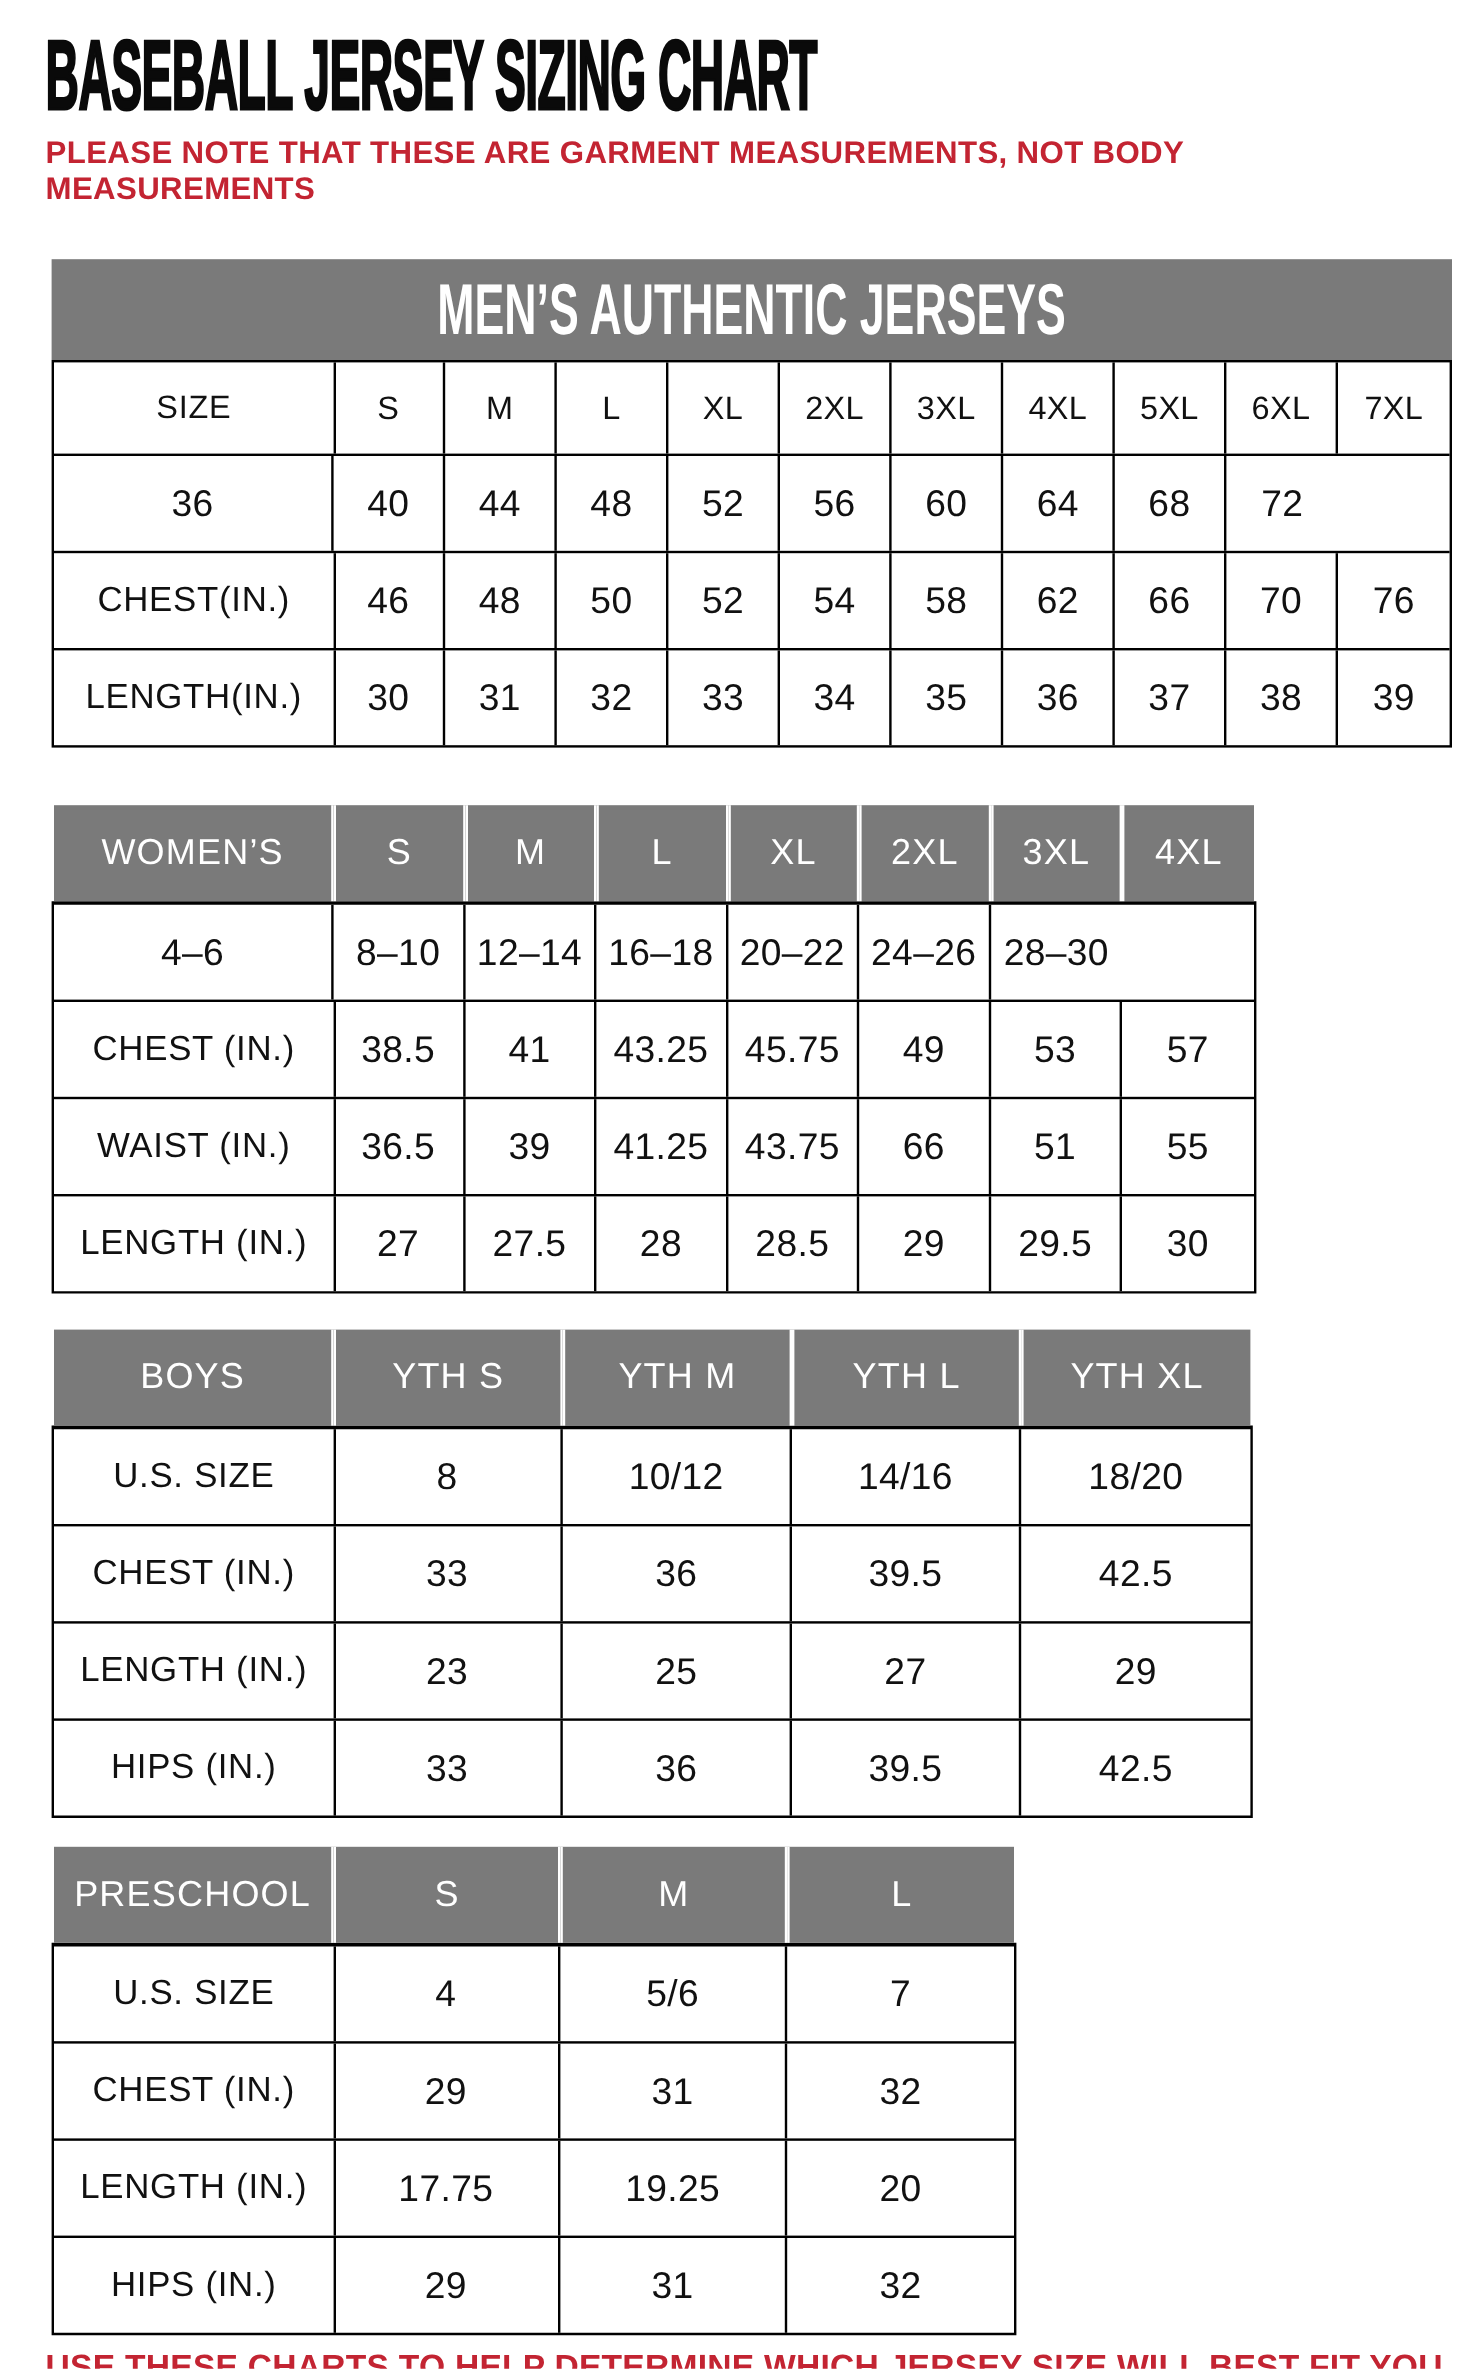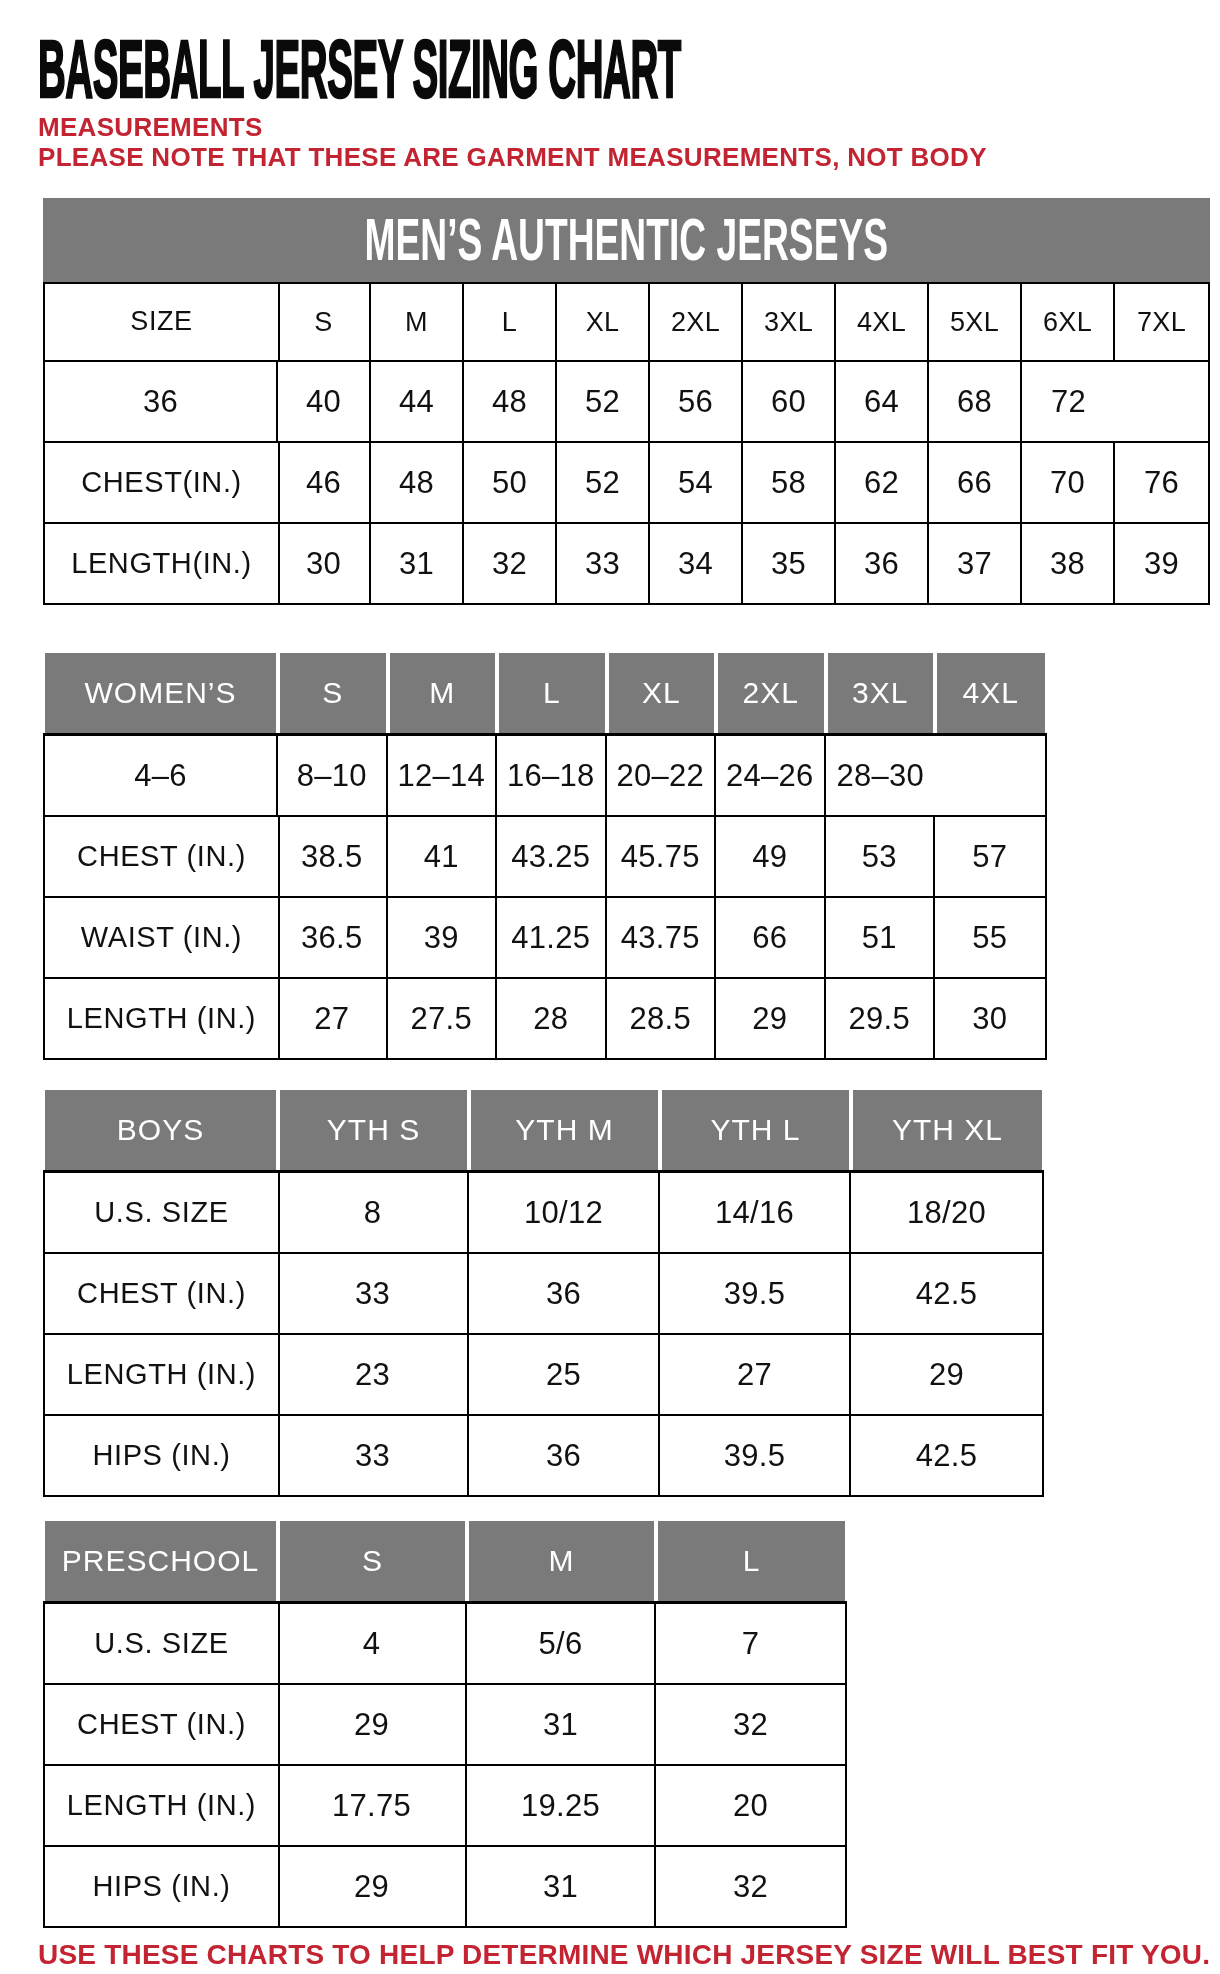--- a/index.html
+++ b/index.html
@@ -9,21 +9,21 @@
     overflow: hidden;
     font-family: "Liberation Sans", sans-serif;
     color: #111111;
   }
   .page { padding-top: 28px; }
 
   
   .title {
     margin-left: 38px;
     height: 72px;
-    display: flex; 
+    display: flex; align-items: center;
     white-space: nowrap;
   }
   .title-text {
     display: inline-block;
     font-size: 82px; line-height: 1;
     font-weight: 700;
     letter-spacing: -1px;
     color: #0a0a0a;
     -webkit-text-stroke: 2.5px #0a0a0a;
     transform: scaleX(0.47);
@@ -95,21 +95,21 @@
   .plain-hdr .tcell { height: 76px; font-size: 27px; }
   .label-cell {
     font-size: 29px;
     letter-spacing: 0.6px;
     line-height: 1.15;
     padding: 0 8px;
     width: 217px; 
   }
 
   
-  #mens-table      { margin-top: 26px; }
+  #mens-table      { margin-top: 44px; }
   #womens-table    { margin-top: 48px; }
   #boys-table      { margin-top: 30px; }
   #preschool-table { margin-top: 24px; }
 
   .footer {
     margin: 12px 0 0 38px;
     color: var(--red, #c32432);
     font-weight: 700;
     font-size: 28px; line-height: 30px;
     letter-spacing: 0.2px;
@@ -119,22 +119,22 @@
 </head>
 <body>
 
 <div class="page">
 
   <h1 class="title">
       <span class="title-text">BASEBALL JERSEY SIZING CHART</span>
     </h1>
 
   <div class="note">
+    <div>PLEASE NOTE THAT THESE ARE GARMENT MEASUREMENTS, NOT BODY</div>
     <div>MEASUREMENTS</div>
-    <div>PLEASE NOTE THAT THESE ARE GARMENT MEASUREMENTS, NOT BODY</div>
   </div>
 
   <section class="sizing-table" id="mens-table" style="--cols: 233px repeat(10,93px); width: 1167px;">
       <div class="banner">
         <div class="banner-text">MEN’S AUTHENTIC JERSEYS</div>
       </div>
       <div class="tbody">
         <div class="trow plain-hdr">
           <div class="tcell label-cell">SIZE</div>
           <div class="tcell">S</div>

